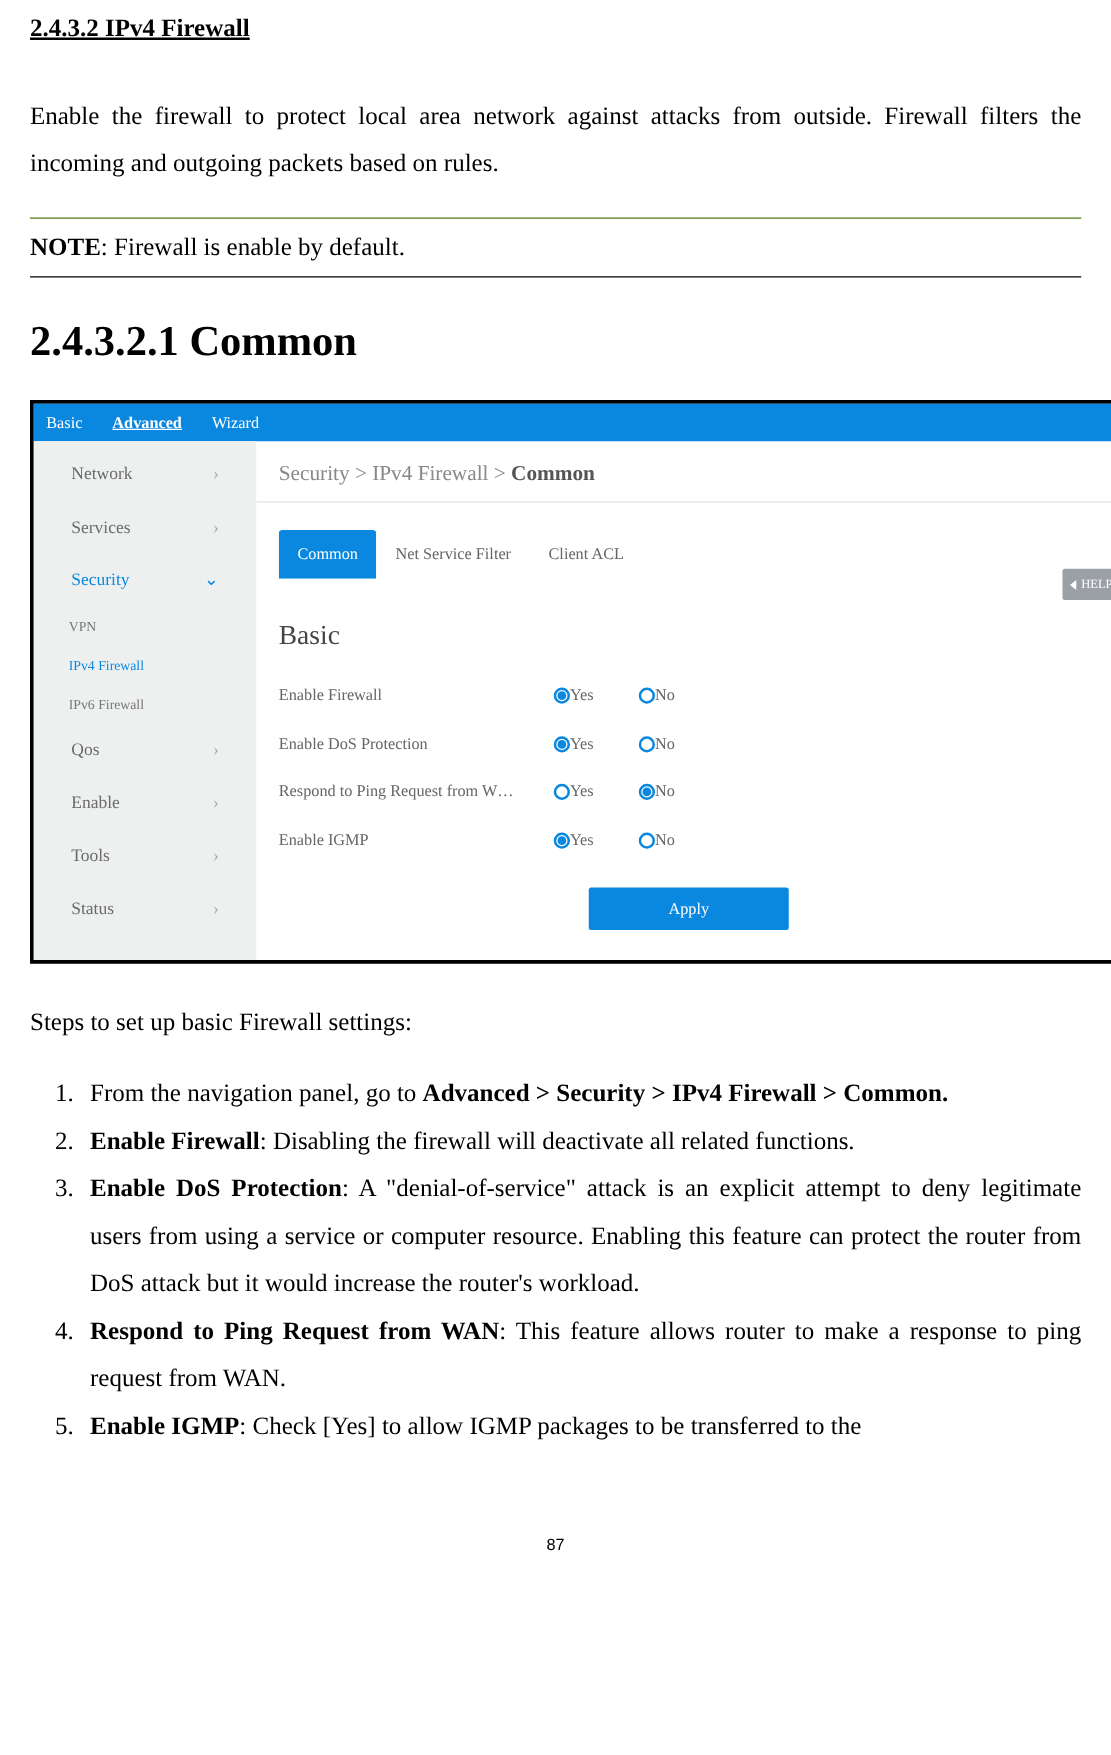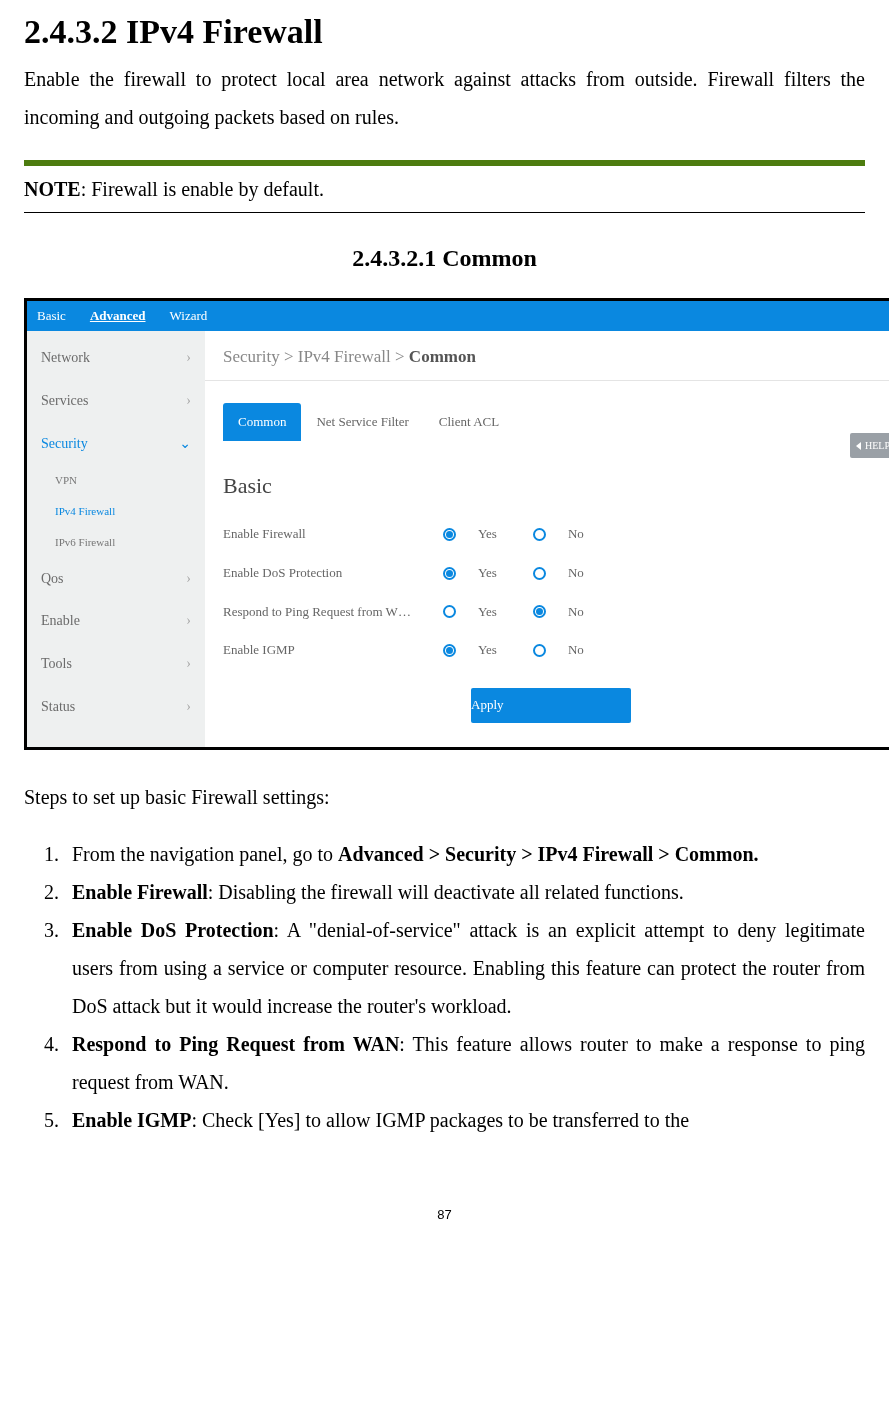--- a/index.html
+++ b/index.html
@@ -6,35 +6,35 @@
     body {
       font-family: "Times New Roman", Times, serif;
       font-size: 20px;
       color: #000;
       background: #fff;
       width: 889px;
       padding: 10px 24px 40px 24px;
       line-height: 1.9;
     }
     h2.section-heading {
+      font-size: 20px;
+      font-weight: bold;
+      margin-bottom: 38px;
+      line-height: 1.3;
+      text-decoration: underline;
+    }
+    h2.sub-heading {
       font-size: 34px;
-      font-weight: bold;
-      margin-bottom: 6px;
-      line-height: 1.3;
-    }
-    h2.sub-heading {
-      font-size: 24px;
       font-weight: bold;
       margin: 30px 0 24px 0;
       line-height: 1.3;
-      text-align: center;
     }
     p.intro { text-align: justify; margin-bottom: 24px; }
     .note-box {
-      border-top: 6px solid #4d7c0f;
+      border-top: 1px solid #4d7c0f;
       border-bottom: 1px solid #000;
       padding: 4px 0;
       margin: 14px 0 18px 0;
     }
     .note-box strong { font-weight: bold; }
     
     .ui-mock {
       width: 876px;
       border: 3px solid #000000;
       font-family: Liberation Serif, serif;
@@ -60,21 +60,21 @@
     .ui-sidebar {
       width: 178px;
       background: #eef0f0;
       min-height: 320px;
       padding-top: 6px;
     }
     .ui-sidebar .side-item {
       display: flex;
       justify-content: space-between;
       align-items: center;
-      padding: 8px 14px;
+      padding: 8px 30px;
       color: #6b6b6b;
       font-size: 14px;
       cursor: pointer;
     }
     .ui-sidebar .side-item.active { color: #0a88e0; }
     .ui-sidebar .chev { font-size: 14px; color: #aaa; }
     .ui-sidebar .side-item.active .chev { color: #0a88e0; }
     .ui-sidebar .sub-item {
       padding: 5px 14px 5px 28px;
       font-size: 11px;
@@ -116,34 +116,35 @@
     .ui-form { padding: 0 18px; }
     .ui-form-row {
       display: flex;
       align-items: center;
       padding: 7px 0;
       font-size: 13px;
       color: #666;
     }
     .ui-form-label { width: 220px; white-space: nowrap; overflow: hidden; text-overflow: ellipsis; }
     .ui-radio-group { display: flex; gap: 36px; }
-    .ui-radio { display: inline-flex; align-items: center; gap: 22px; }
+    .ui-radio { display: inline-flex; align-items: center; gap: 0; }
     .ui-radio-dot {
       width: 13px; height: 13px; border-radius: 50%;
       border: 2px solid #0a88e0; display: inline-flex;
       align-items: center; justify-content: center;
     }
     .ui-radio-dot.checked::after {
       content: ""; width: 7px; height: 7px; border-radius: 50%; background: #0a88e0;
     }
     .ui-apply {
       display: block;
       margin: 18px auto 14px auto;
       background: #0a88e0;
       color: #fff;
+      text-align: center;
       width: 160px;
       padding: 5px 0;
       font-size: 13px;
       border-radius: 2px;
       cursor: pointer;
     }
     .ui-help {
       position: absolute;
       right: -1px;
       top: 132px;

